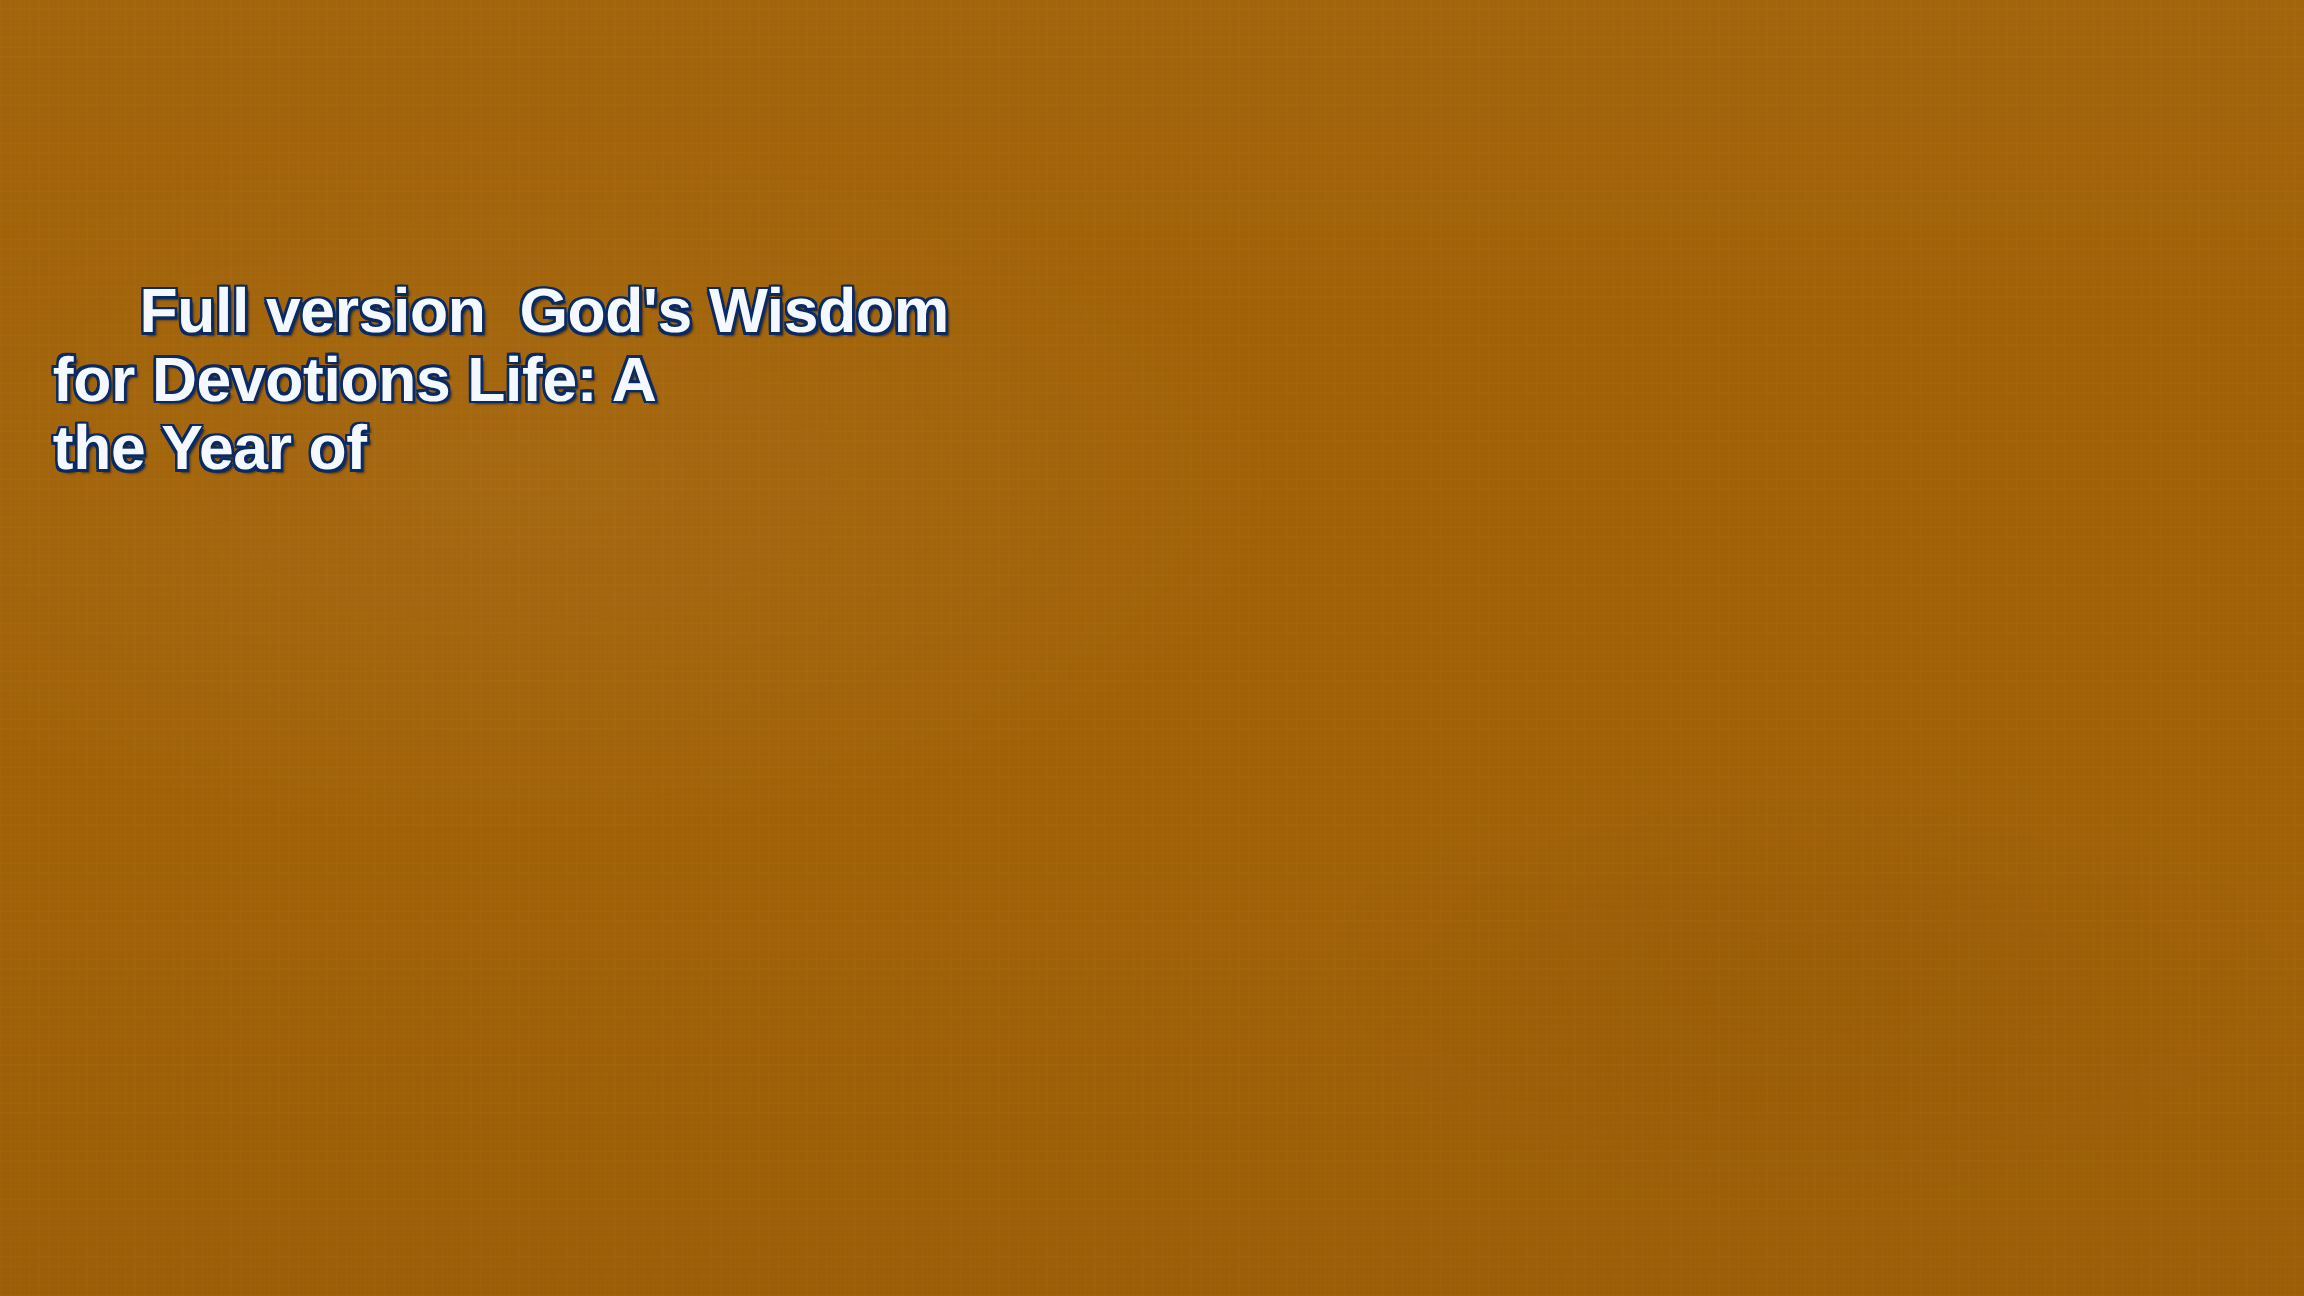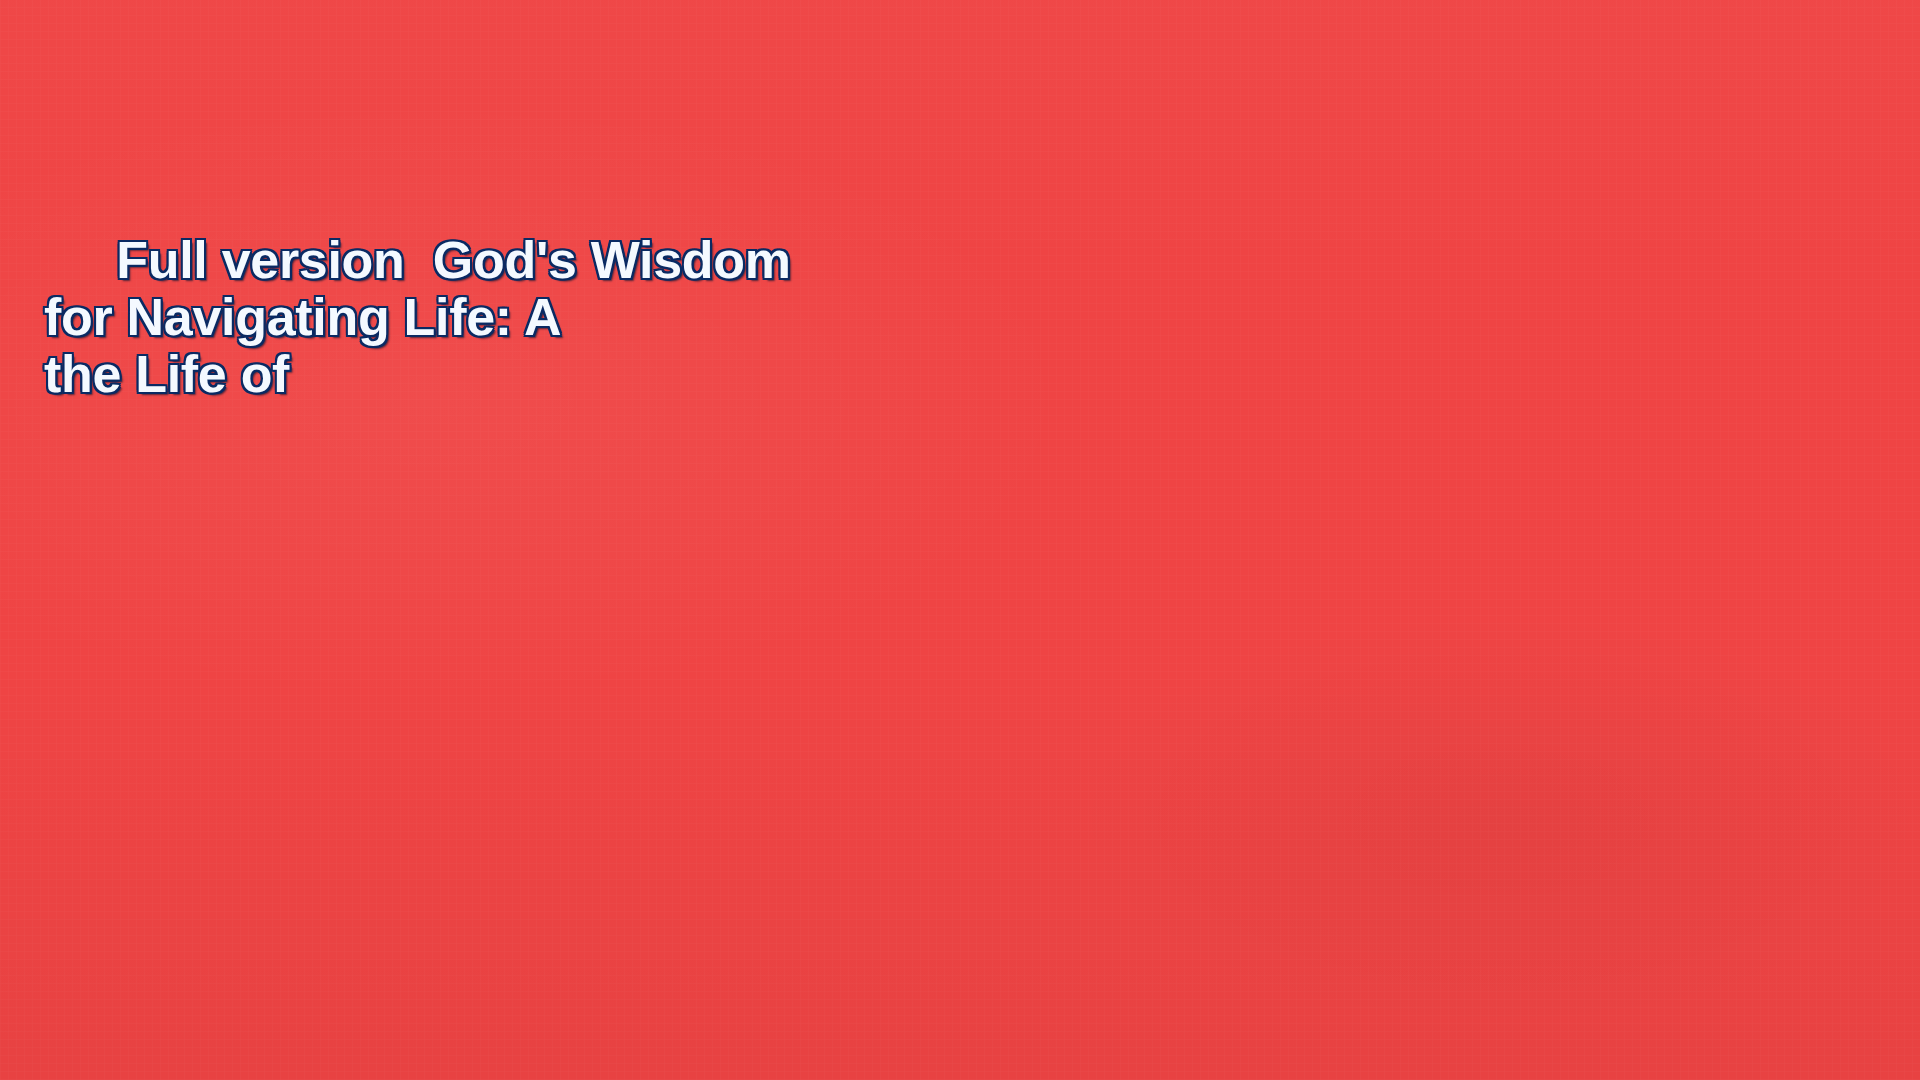--- a/index.html
+++ b/index.html
@@ -15,21 +15,21 @@
     background: #0a5be8;
     font-family: "Liberation Sans", "DejaVu Sans", sans-serif;
     -webkit-font-smoothing: antialiased;
   }
 
   
   #slide {
     position: relative;
     width: 1920px;
     height: 1080px;
-    background-color: #ef4444;
+    background-color: #a16207;
     overflow: hidden;
   }
 
   
   #slide::before {
     content: "";
     position: absolute;
     inset: 0;
     pointer-events: none;
     background:
@@ -99,17 +99,17 @@
     text-indent: 44px;
   }
 </style>
 </head>
 <body>
 
 <div id="slide">
 
   <div id="title-block">
     <span class="title-line indented">  Full version  God's Wisdom</span>
-    <span class="title-line">for Navigating Life: A</span>
-    <span class="title-line">the Life of</span>
+    <span class="title-line">for Devotions Life: A</span>
+    <span class="title-line">the Year of</span>
   </div>
 
 </div>
 
 </body></html>

